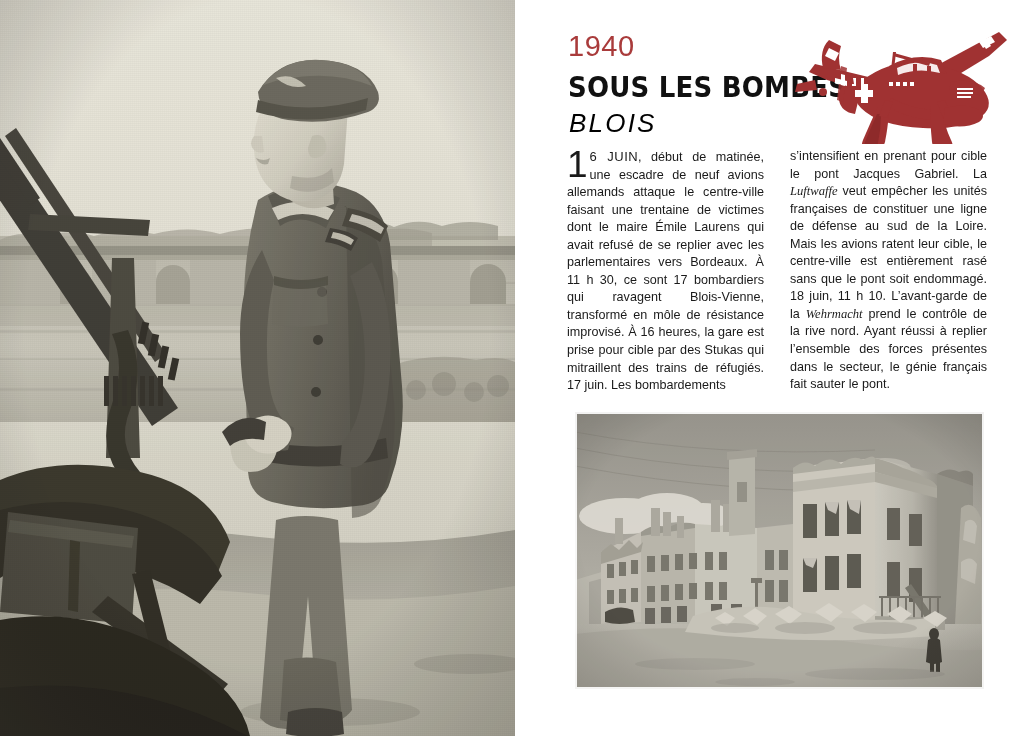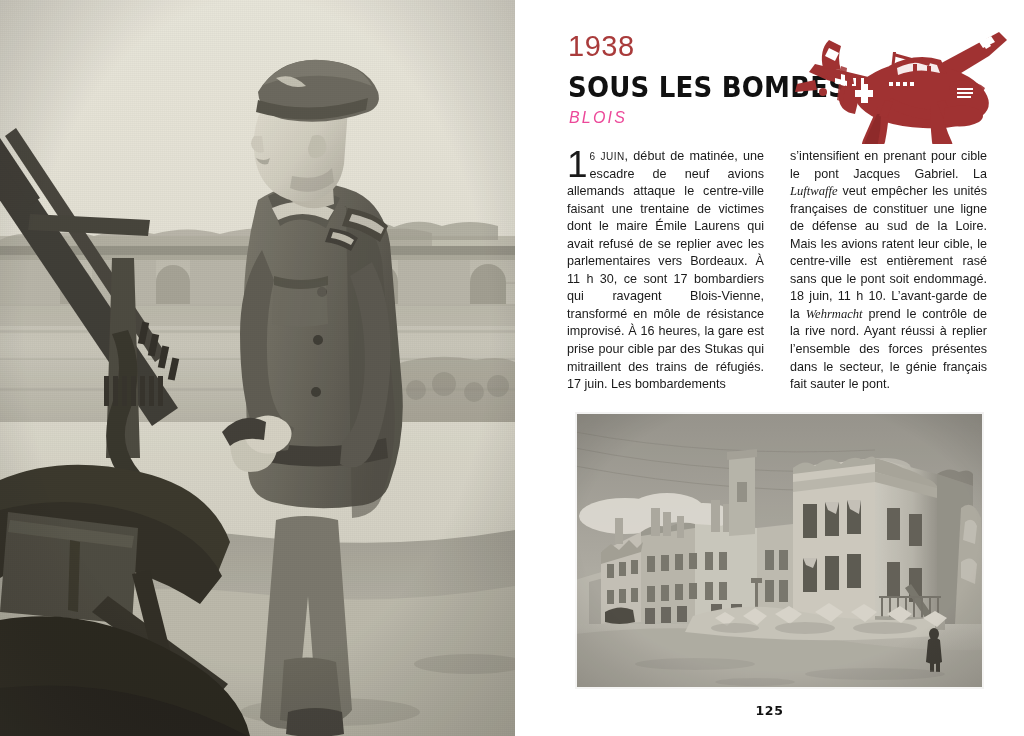--- a/index.html
+++ b/index.html
@@ -37,22 +37,22 @@
   }
   .headline{
     position:absolute;left:53px;top:74px;
     font-size:28px;font-weight:700;letter-spacing:.2px;line-height:1;
     color:#111;
     font-family:"DejaVu Sans", sans-serif;
     transform:scaleX(.93);transform-origin:left center;
   }
   .subhead{
     position:absolute;left:54px;top:110px;
-    font-size:16px;font-style:italic;font-weight:400;letter-spacing:2.2px;
-    color:#ec4899;line-height:1;
+    font-size:26px;font-style:italic;font-weight:400;letter-spacing:2.2px;
+    color:#000000;line-height:1;
     font-family:"Liberation Sans", sans-serif;
   }
 
   
   .plane{position:absolute;left:278px;top:22px;width:218px;height:122px;}
   .plane svg{display:block;width:100%;height:100%;}
 
   
   .cols{
     position:absolute;left:52px;top:148px;width:420px;height:240px;
@@ -71,21 +71,21 @@
   .col p{margin:0;}
   .dropcap{
     float:left;
     font-size:37px;line-height:30px;
     font-weight:400;
     margin:2px 2px 0 0;
     color:#1a1a1a;
     font-family:"Liberation Sans", sans-serif;
   }
   .smallcaps{
-    font-size:10px;letter-spacing:.45px;
+    font-size:13px;letter-spacing:.45px;
     text-transform:uppercase;
   }
   .it{font-style:italic;font-family:Liberation Serif, serif;}
 
   
   .ruins{
     position:absolute;left:60px;top:412px;width:409px;height:277px;
     overflow:hidden;background:#a8a69c;
   }
   .ruins svg{position:absolute;left:0;top:0;width:409px;height:277px;display:block;}
@@ -294,21 +294,21 @@
       </g>
 
       <rect x="0" y="0" width="515" height="736" fill="url(#vig)"></rect>
       <rect x="0" y="0" width="515" height="736" fill="#ded9c8" opacity=".12"></rect>
     </svg>
     <div class="grain"></div>
   </div>
 
   <div class="right">
 
-    <div class="kicker" style="color:#a93b3b">1938</div>
+    <div class="kicker" style="color:#a93b3b">1940</div>
     <div class="headline">SOUS LES BOMBES</div>
     <div class="subhead">BLOIS</div>
 
     <div class="plane">
       <svg viewBox="0 0 218 122">
         <g fill="#a03232">
 
           <path d="M128 52 L206 10 L214 18 L196 34 L150 62 Z"></path>
 
           <path d="M186 20 l12 -6 l4 6 l-12 6 z" fill="#ffffff"></path>
@@ -577,15 +577,14 @@
           <ellipse cx="180" cy="270" rx="40" ry="4"></ellipse>
         </g>
 
         <rect x="0" y="0" width="409" height="277" fill="url(#vigR)"></rect>
         <rect x="0" y="0" width="409" height="277" fill="#ded7c4" opacity=".10"></rect>
 
         <rect x="0.5" y="0.5" width="408" height="276" fill="none" stroke="#ffffff" stroke-width="3" opacity=".9"></rect>
       </svg>
     </div>
 
-    <div class="folio">125</div>
   </div>
 </div>
 
 </body></html>

